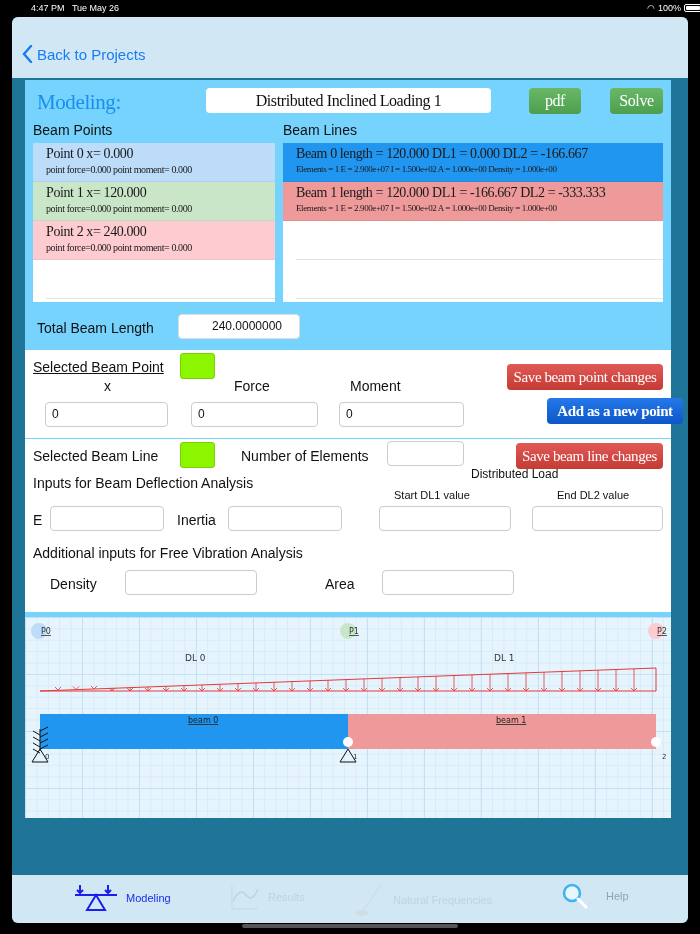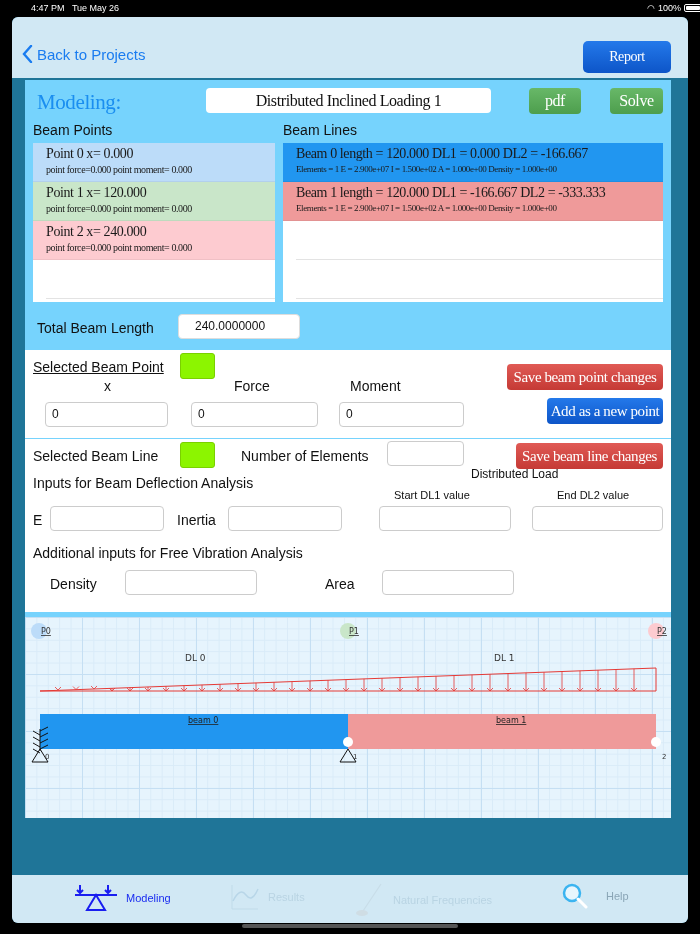--- a/index.html
+++ b/index.html
@@ -24,21 +24,21 @@
   .project-name { position: absolute; left: 181px; top: 8px; width: 285px; height: 25px; background: #fff; border-radius: 4px; text-align: center; font-size: 16px; line-height: 25px; color: #111; }
   .pdf-btn { position: absolute; left: 504px; top: 8px; width: 52px; height: 26px; background: linear-gradient(#68b868, #4d9e4d); color: #fff; border-radius: 4px; font-size: 16px; text-align: center; line-height: 26px; }
   .solve-btn { position: absolute; left: 585px; top: 8px; width: 53px; height: 26px; background: linear-gradient(#68b868, #4d9e4d); color: #fff; border-radius: 4px; font-size: 16px; text-align: center; line-height: 26px; }
   .list-label { position: absolute; top: 42px; font-size: 14px; color: #111; text-align: right; }
   .list { position: absolute; top: 63px; background: #fff; height: 159px; overflow: hidden; }
   .row { height: 39px; padding-left: 13px; padding-top: 3px; border-bottom: 1px solid rgba(0,0,0,0.05); }
   .row .l1 { font-size: 14px; color: #1a1a1a; white-space: nowrap; }
   .row .l2 { font-size: 10px; color: #1a1a1a; white-space: nowrap; margin-top: 2px; }
   .empty-row { height: 39px; border-bottom: 1px solid #e3e3e3; margin-left: 13px; }
   .total-label { position: absolute; left: 12px; top: 240px; font-size: 14px; color: #111; }
-  .total-input { position: absolute; left: 153px; top: 234px; width: 122px; height: 25px; background: #fff; border-radius: 4px; border: 1px solid #ddd; font-size: 12px; padding-left: 16px; line-height: 23px; color: #111; }
+  .total-input { position: absolute; left: 153px; top: 234px; width: 122px; height: 25px; background: #fff; border-radius: 4px; border: 1px solid #ddd; font-size: 12px; padding-left: 16px; line-height: 23px; color: #111; text-align: center; }
 
   .mid-section { position: absolute; left: 0; top: 270px; width: 646px; height: 262px; background: #fff; }
   .divider { position: absolute; left: 0; top: 88px; width: 646px; height: 1px; background: #76d3fd; }
   .lbl { position: absolute; font-size: 14px; color: #111; }
   .lbl-sm { position: absolute; font-size: 11px; color: #111; }
   .inp { position: absolute; height: 25px; background: #fff; border: 1px solid #ccc; border-radius: 4px; font-size: 12px; padding-left: 6px; line-height: 23px; color: #111; }
   .swatch { position: absolute; width: 35px; height: 26px; background: #8cf500; border-radius: 3px; border: 1px solid #7ad000; }
   .red-btn { position: absolute; background: linear-gradient(#e05a55, #c53a35); color: #fff; border-radius: 4px; font-size: 15px; text-align: center; line-height: 26px; height: 26px; }
   .blue-btn { position: absolute; background: linear-gradient(#2479ea, #0d55c8); color: #fff; border-radius: 4px; font-size: 15px; text-align: center; line-height: 26px; height: 26px; }
 
@@ -71,21 +71,20 @@
 </div>
 
 <div class="app">
   <div class="navbar">
     <div class="back">
       <svg width="11" height="18" viewBox="0 0 11 18">
           <path d="M9 1 L2 9 L9 17" stroke="#1a7cf0" stroke-width="2.4" fill="none" stroke-linecap="round"></path>
         </svg>
       <span>Back to Projects</span>
     </div>
-    <div class="report-btn condensed">Report</div>
   </div>
 
   <div class="panel">
     <div class="top-section">
       <div class="modeling-title condensed">Modeling:</div>
       <div class="project-name condensed">Distributed Inclined Loading 1</div>
       <div class="pdf-btn condensed">pdf</div>
       <div class="solve-btn condensed">Solve</div>
 
       <div class="list-label" style="left:8px;">Beam Points</div>
@@ -126,21 +125,21 @@
     <div class="mid-section">
       <div class="lbl" style="left:8px; top:9px;text-decoration:underline;">Selected Beam Point</div>
       <div class="swatch" style="left:155px; top:3px;"></div>
       <div class="lbl" style="left:79px; top:28px;">x</div>
       <div class="lbl" style="left:209px; top:28px;">Force</div>
       <div class="lbl" style="left:325px; top:28px;">Moment</div>
       <div class="inp" style="left:20px; top:52px; width:123px;">0</div>
       <div class="inp" style="left:166px; top:52px; width:127px;">0</div>
       <div class="inp" style="left:314px; top:52px; width:125px;">0</div>
       <div class="red-btn condensed" style="left:482px; top:14px; width:156px;">Save beam point changes</div>
-      <div class="blue-btn condensed" style="left:522px; top:48px; width:116px;">Add as a new point</div>
+      <div class="blue-btn condensed" style="left:522px; top:48px; width:136px;font-weight:bold;">Add as a new point</div>
 
       <div class="divider"></div>
 
       <div class="lbl" style="left:8px; top:98px;">Selected Beam Line</div>
       <div class="swatch" style="left:155px; top:92px;"></div>
       <div class="lbl" style="left:216px; top:98px;">Number of Elements</div>
       <div class="inp" style="left:362px; top:91px; width:77px;"></div>
       <div class="red-btn condensed" style="left:491px; top:93px; width:147px;">Save beam line changes</div>
 
       <div class="lbl" style="left:8px; top:125px;">Inputs for Beam Deflection Analysis</div>

